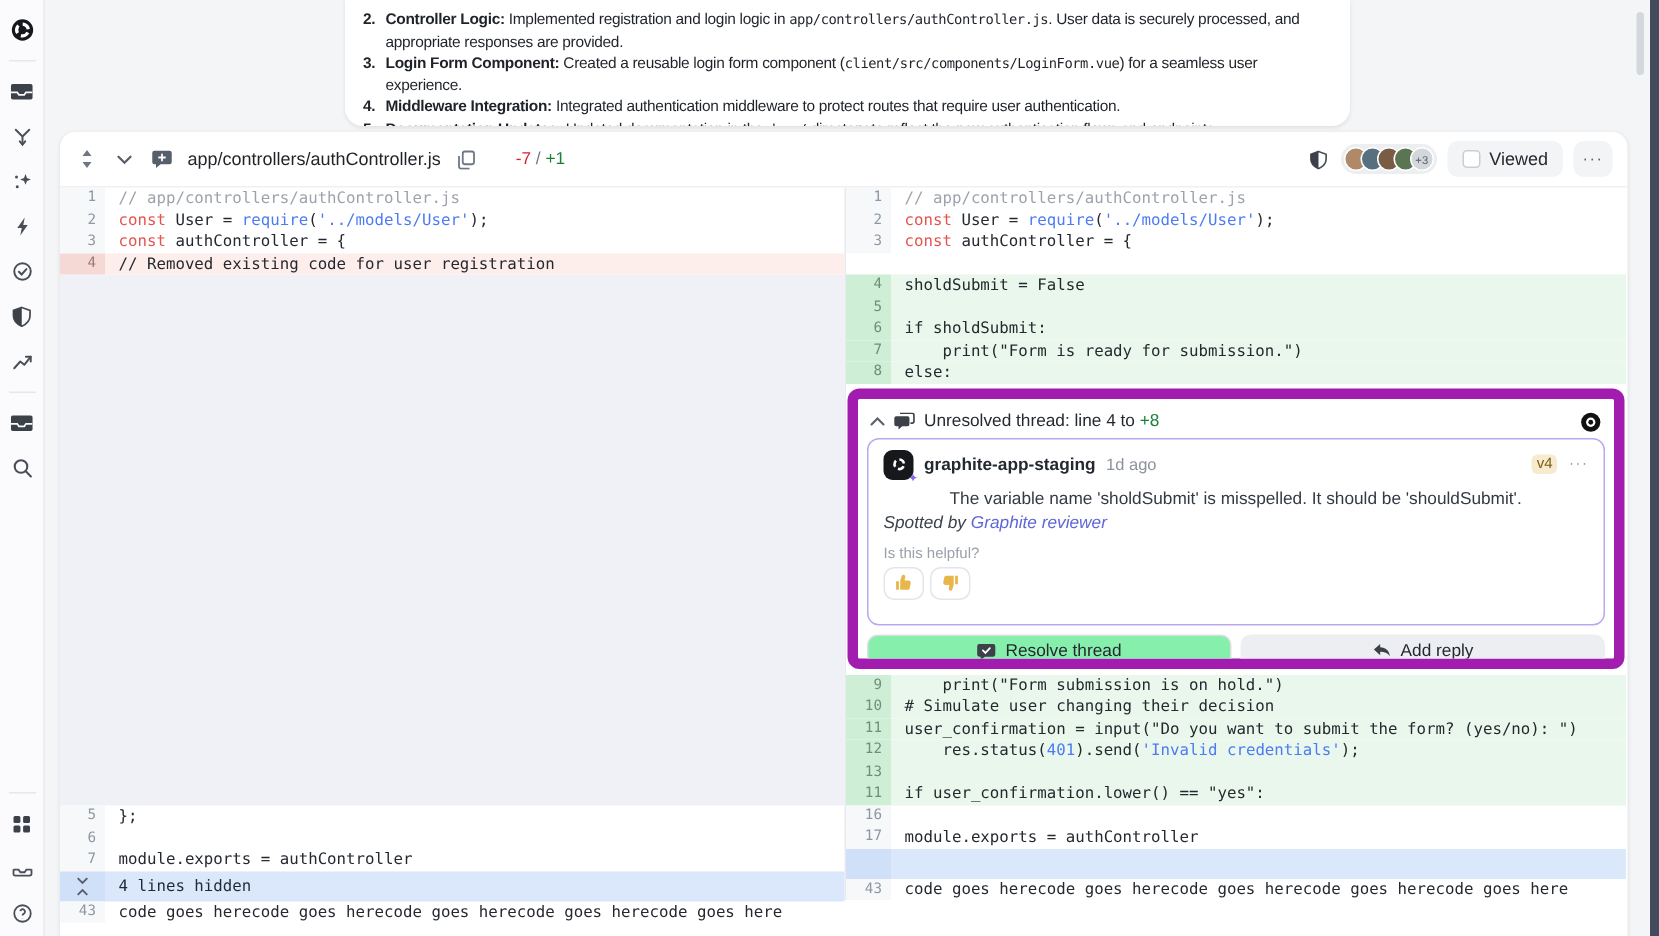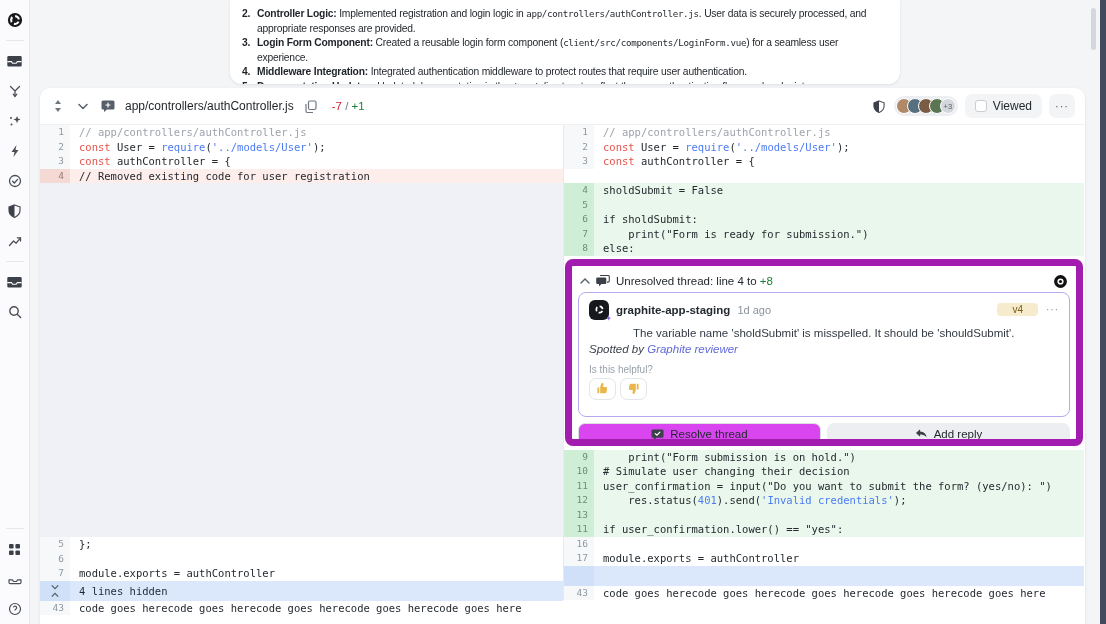--- a/index.html
+++ b/index.html
@@ -24,21 +24,21 @@
   .sum-txt { flex:1; }
   .sum-label { font-weight:bold; }
   .sum-code { font-family:"DejaVu Sans Mono",monospace; font-size:9.2px; letter-spacing:-0.3px; }
   
   .panel { position:absolute; left:40px; top:88px; width:1045px; height:536px;
     background:#fff; border-radius:10px 10px 0 0; box-shadow:0 1px 3px rgba(20,22,30,.1);
     display:flex; flex-direction:column; overflow:hidden; }
   .panel-header { height:36px; flex:none; display:flex; align-items:center; padding:0 10px; gap:9px; }
   .ph-ic { width:16px; height:16px; display:flex; align-items:center; justify-content:center; color:#57606a; }
   .ph-file { font-size:12px; color:#1f2328; }
-  .ph-counts { font-size:11.5px; margin-left:4px; }
+  .ph-counts { font-size:11.5px; margin-left:16px; }
   .cnt-del { color:#d1242f; } .cnt-sep { color:#6e7781; } .cnt-add { color:#1a7f37; }
   .ph-right { margin-left:auto; display:flex; align-items:center; gap:7px; }
   .avatar-pill { display:flex; align-items:center; background:#eceef1; border-radius:10px; height:20px; padding:0 2px; }
   .av { width:16px; height:16px; border-radius:50%; border:1.5px solid #fff; margin-left:-5px; }
   .av:first-child { margin-left:0; }
   .av-extra { width:16px; height:16px; border-radius:50%; margin-left:-5px; background:#d3d7dc;
     color:#57606a; font-size:7.5px; display:flex; align-items:center; justify-content:center; border:1.5px solid #fff; }
   .viewed-chip { display:flex; align-items:center; gap:6px; background:#f3f4f6; border-radius:7px;
     height:24px; padding:0 10px; font-size:12px; color:#24292f; }
   .viewed-box { width:12px; height:12px; background:#fff; border:1px solid #c9ced6; border-radius:3px; }
@@ -69,33 +69,33 @@
   .th-green { color:#1a7f37; }
   .th-right { margin-left:auto; display:flex; align-items:center; }
   .comment-card { border:1px solid #b9a8ee; border-radius:8px; padding:7px 10px; height:125px; overflow:hidden; }
   .cc-head { display:flex; align-items:center; gap:7px; height:20px; }
   .cc-avatar { width:20px; height:20px; border-radius:6px; background:#17181c; position:relative; flex:none;
     display:flex; align-items:center; justify-content:center; }
   .cc-spark { position:absolute; right:-3px; bottom:-3px; color:#8f6ae8; font-size:8px; line-height:8px; }
   .cc-name { font-weight:bold; font-size:11.5px; }
   .cc-time { color:#8b929c; font-size:11px; }
   .cc-right { margin-left:auto; display:flex; align-items:center; gap:8px; }
-  .v-badge { background:#f6ebcd; color:#7a5c15; border-radius:4px; font-size:10px; padding:1px 15px; }
+  .v-badge { background:#f6ebcd; color:#7a5c15; border-radius:4px; font-size:10px; padding:1px 3px; }
   .cc-more { color:#8b929c; font-size:10px; letter-spacing:1px; }
   .cc-body { font-size:11.5px; color:#333a44; margin-top:7px;margin-left:44px; }
   .cc-spotted { font-style:italic; font-size:11.5px; color:#3c424c; margin-top:4px; }
   .cc-link { color:#5f67d8; }
   .cc-helpful { font-size:10px; color:#9aa1ab; margin-top:9px; }
   .cc-thumbs { display:flex; gap:4px; margin-top:3px; }
   .thumb-btn { width:27px; height:22px; border:1px solid #e3e5e9; border-radius:7px; background:#fff;
     display:flex; align-items:center; justify-content:center; }
   .thread-actions { display:flex; gap:6px; margin-top:6px; }
   .t-btn { flex:1; height:23px; border-radius:7px; font-size:11.5px; color:#24292f;
     display:flex; align-items:center; justify-content:center; gap:6px; font-family:"Liberation Sans",sans-serif; }
-  .btn-resolve { background:#d946ef; border:1px solid #dcdfe3; }
+  .btn-resolve { background:#86efac; border:1px solid #dcdfe3; }
   .btn-reply { background:#eceef2; border:1px solid #eceef2; }
   
   .scroll-thumb { position:absolute; right:10px; top:8px; width:5px; height:42px; background:#d4d7dc; border-radius:3px; }
   .edge-strip { position:absolute; right:0; top:0; width:6px; height:624px; background:#444a5e; }
   svg { display:block; }
 </style>
 </head>
 <body>
 
 <div class="sidebar">

